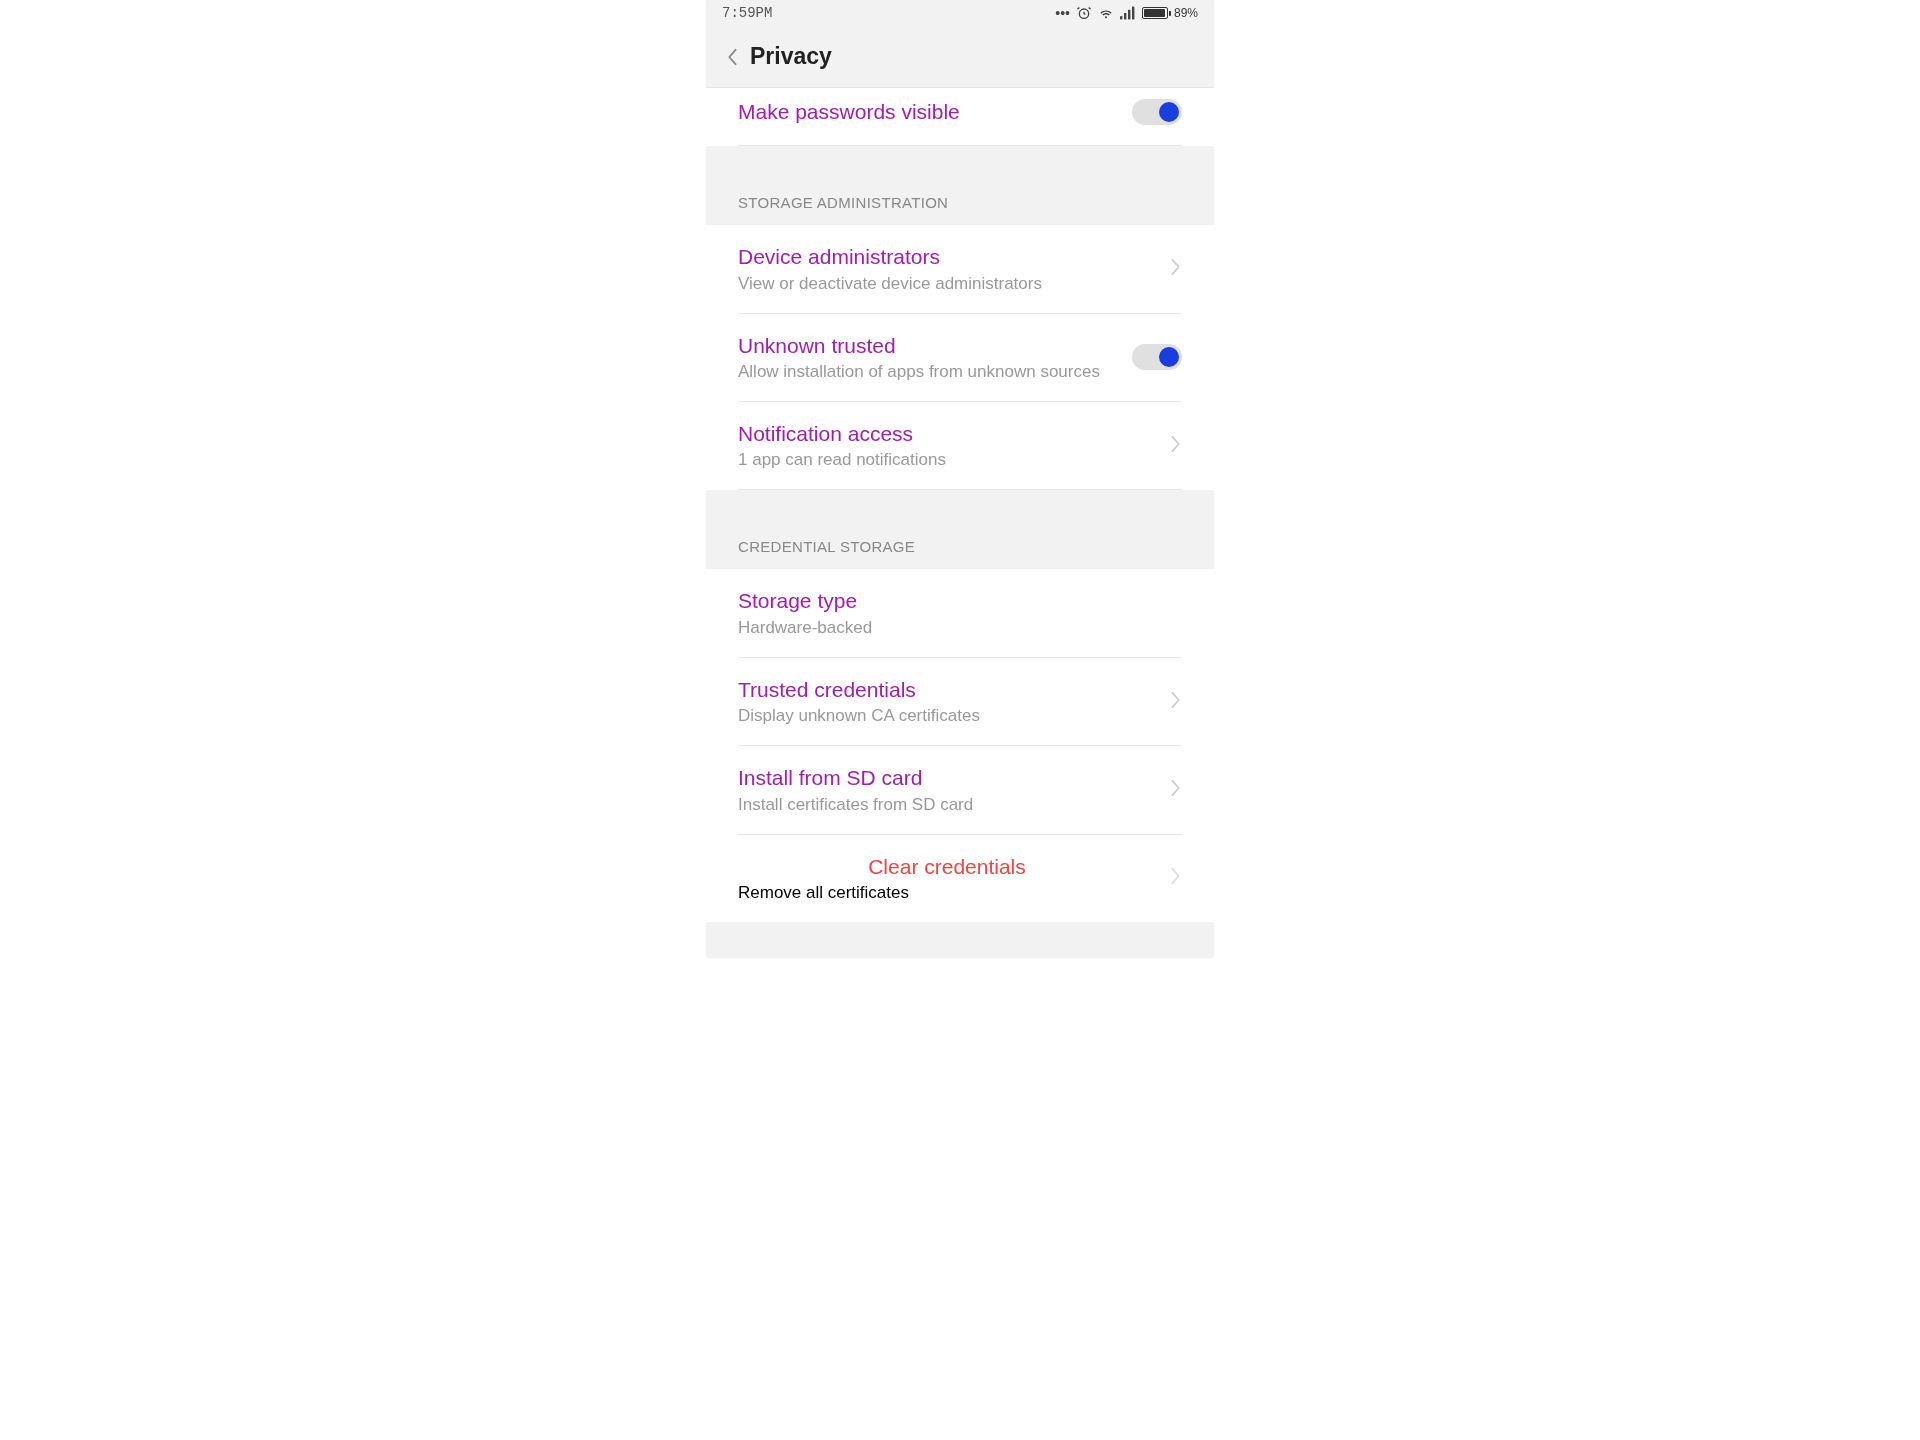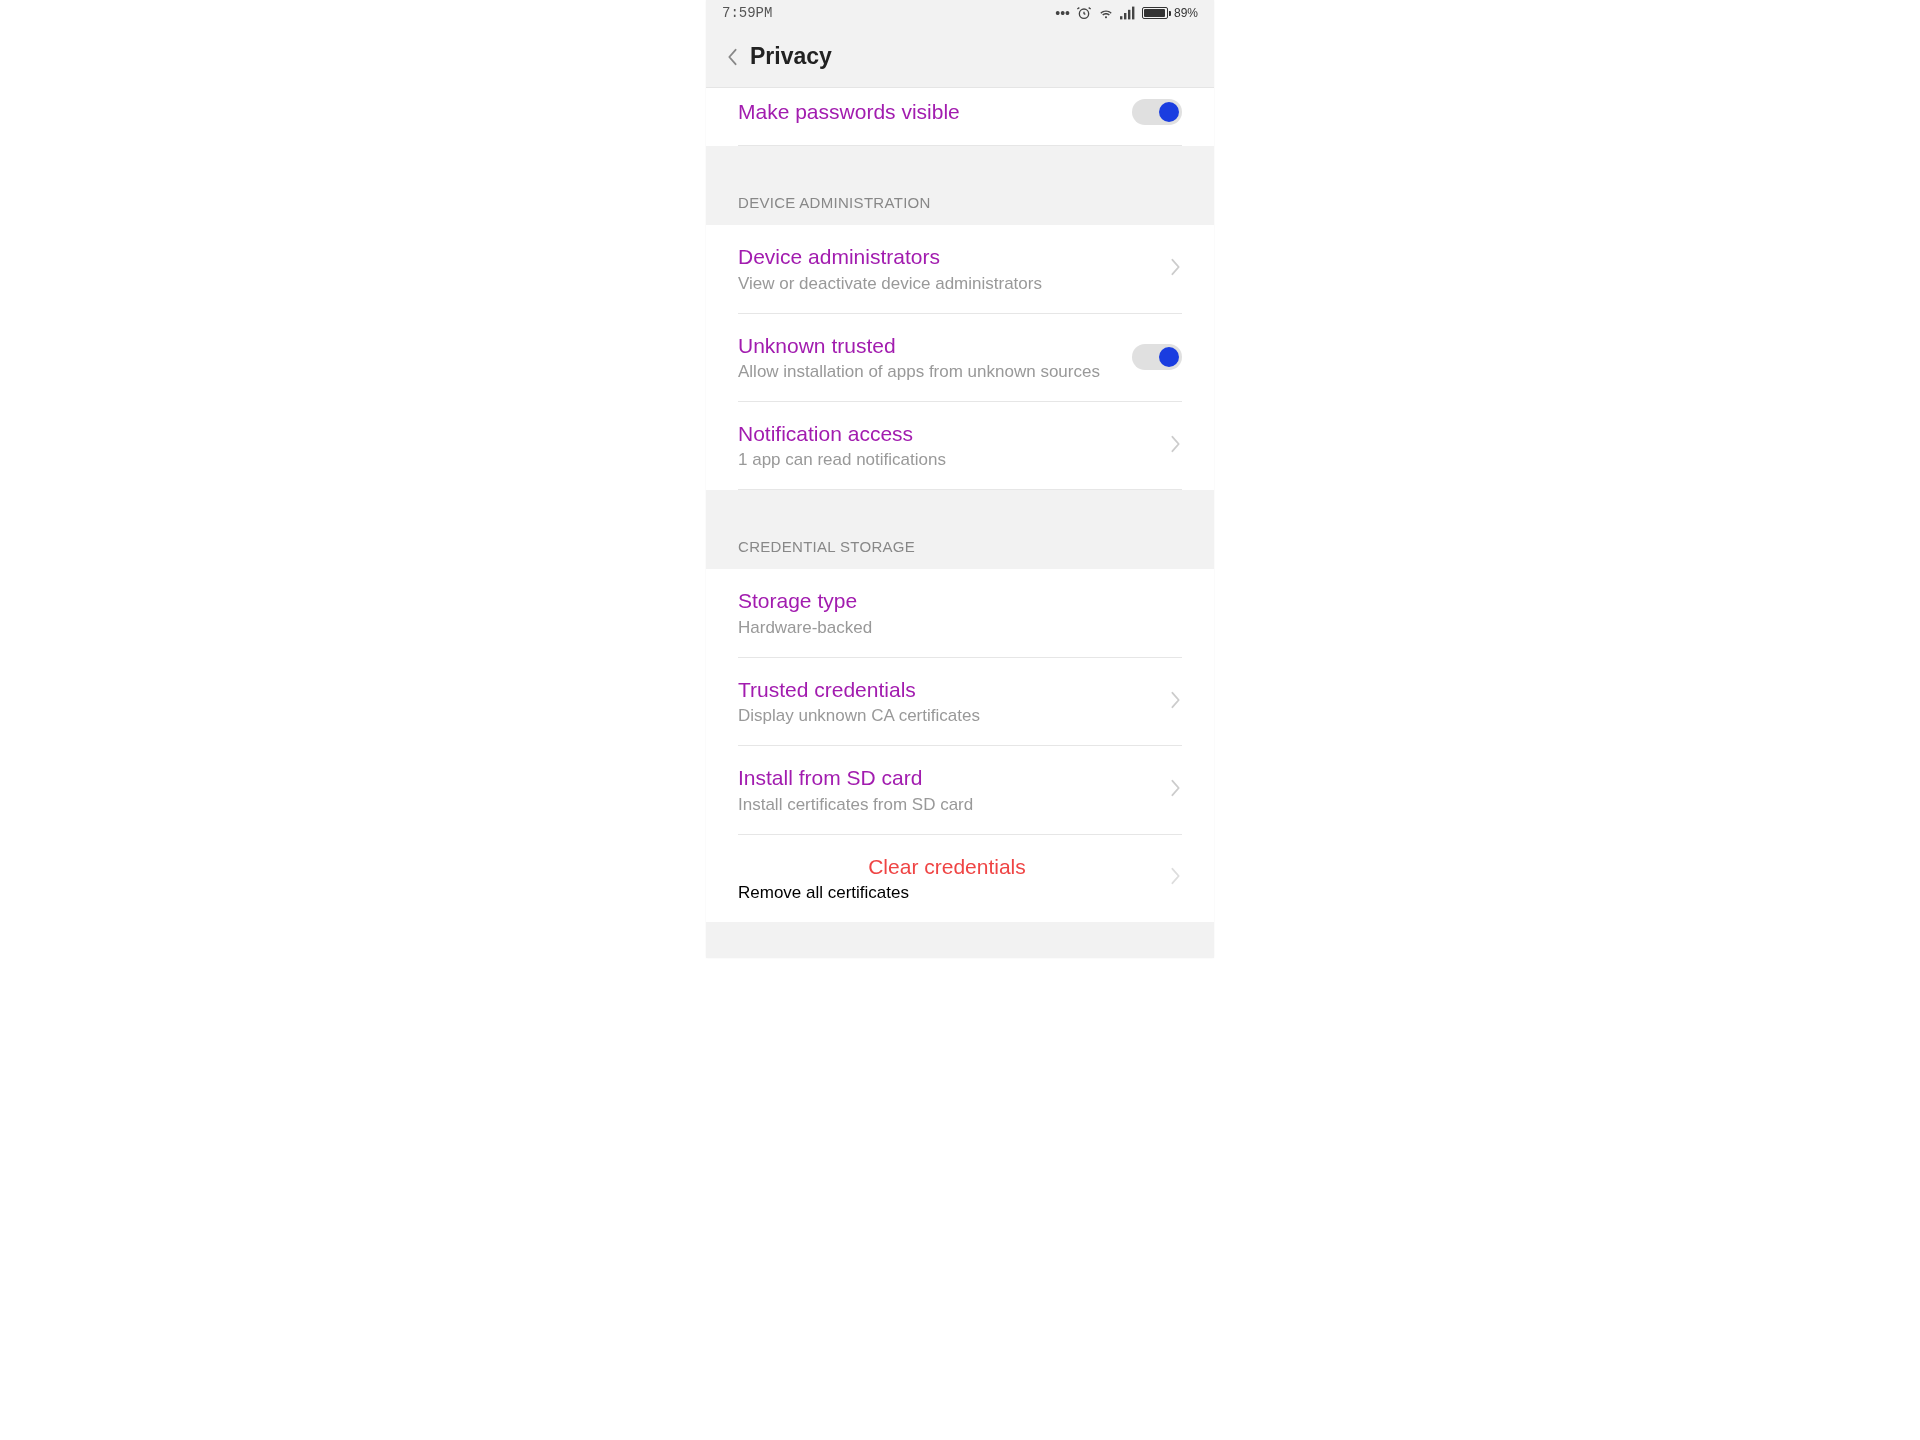--- a/index.html
+++ b/index.html
@@ -238,21 +238,21 @@
     <div class="row row-first">
       <div class="row-text">
         <div class="row-title">Make passwords visible</div>
       </div>
       <div class="toggle">
         <div class="toggle-knob"></div>
       </div>
     </div>
     <div class="row-divider"></div>
 
-    <div class="section-header">DEVICE ADMINISTRATION</div>
+    <div class="section-header">STORAGE ADMINISTRATION</div>
 
     <div class="row">
       <div class="row-text">
         <div class="row-title">Device administrators</div>
         <div class="row-sub">View or deactivate device administrators</div>
       </div>
       <div class="chev-right">
         <svg viewBox="0 0 12 20">
             <path d="M2 2 L9 10 L2 18" fill="none" stroke="#ccc" stroke-width="2" stroke-linecap="round" stroke-linejoin="round"></path>
           </svg>

